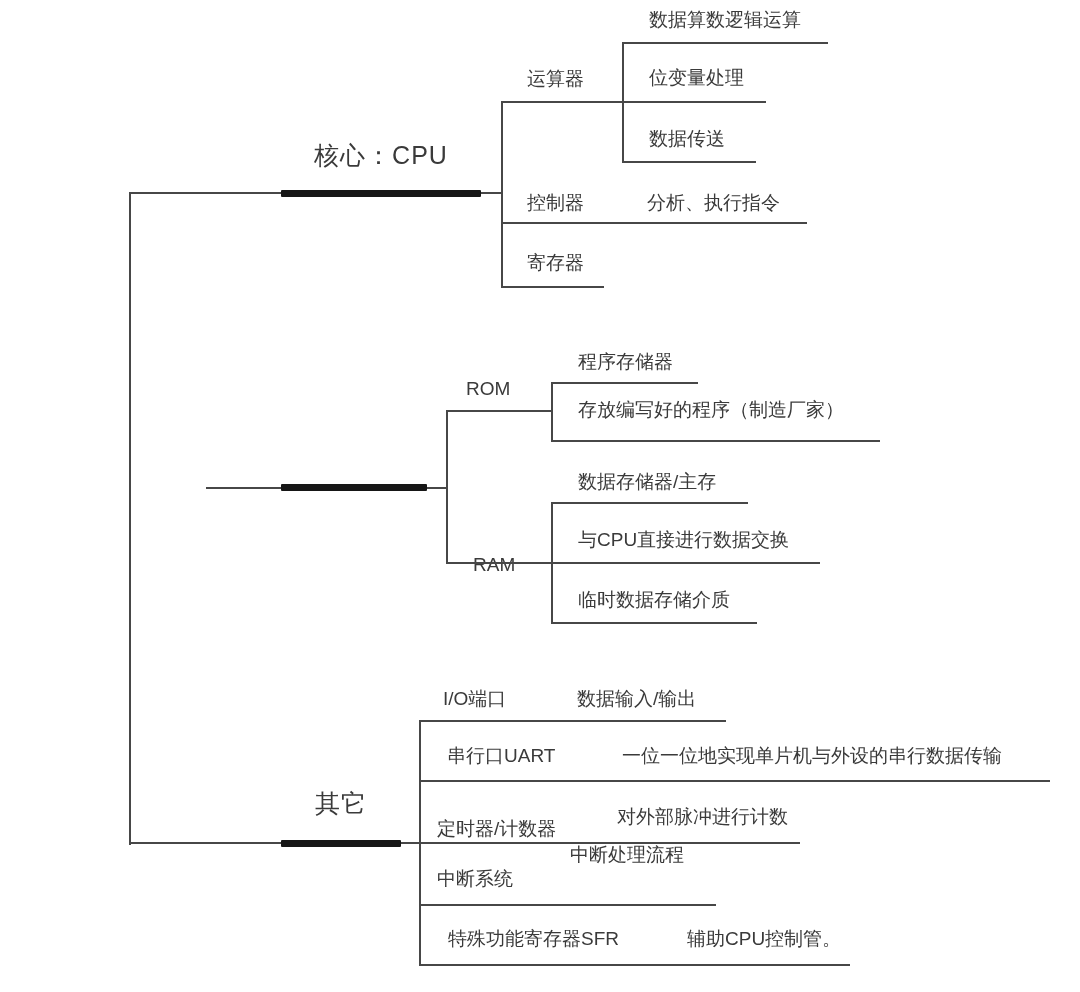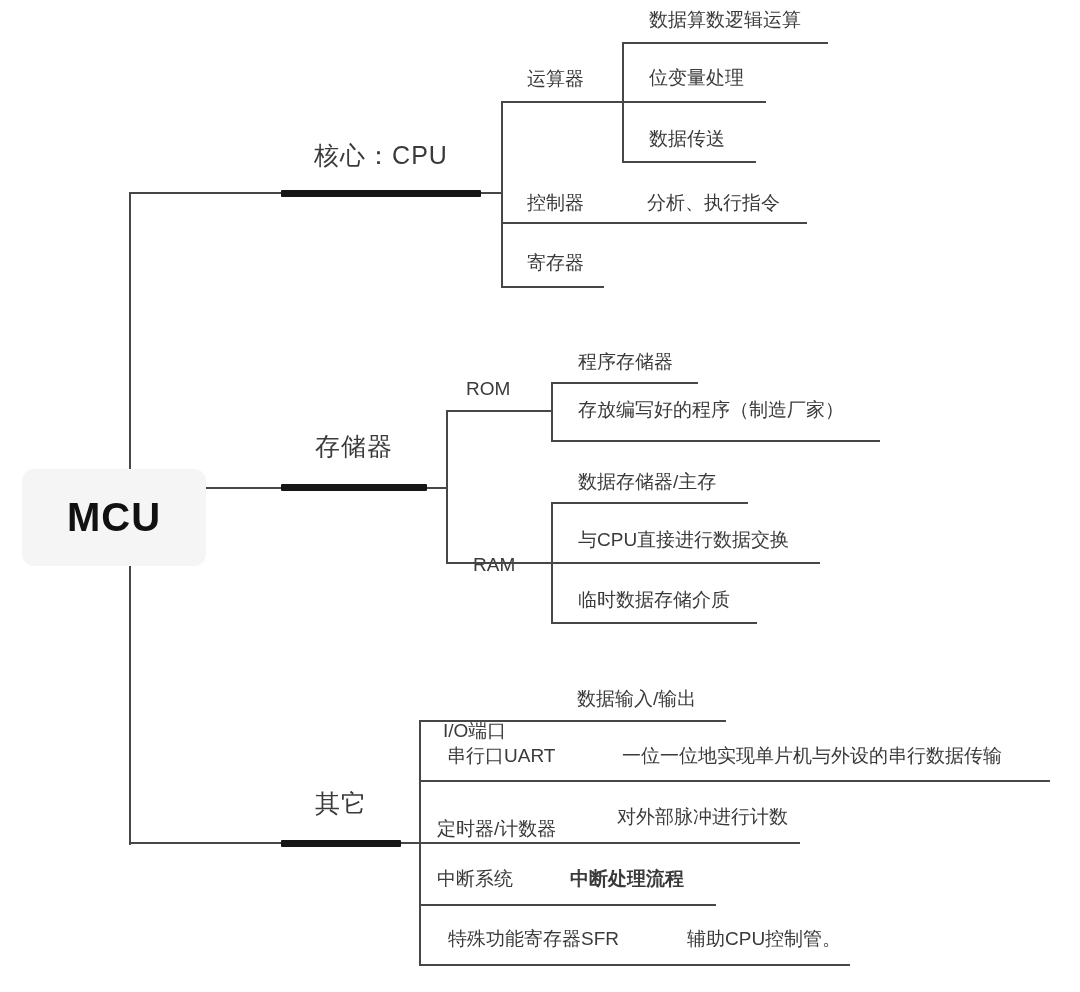--- a/index.html
+++ b/index.html
@@ -49,21 +49,20 @@
   <div class="lbl" style="left:527px;top:190px;">控制器</div>
   <div class="lbl" style="left:647px;top:190px;">分析、执行指令</div>
   <i class="h" style="left:501px;top:222px;width:306px;"></i>
 
   <div class="lbl" style="left:527px;top:250px;">寄存器</div>
   <i class="h" style="left:501px;top:286px;width:103px;"></i>
 
   <i class="h" style="left:206px;top:487px;width:75px;"></i>
   <i class="hb" style="left:281px;top:484px;width:146px;"></i>
   <i class="h" style="left:427px;top:487px;width:20px;"></i>
-  <div class="blbl" style="left:281px;top:430px;width:146px;">存储器</div>
 
   <i class="v" style="left:446px;top:410px;height:154px;"></i>
 
   <div class="lbl" style="left:466px;top:376px;">ROM</div>
   <i class="h" style="left:446px;top:410px;width:106px;"></i>
   <i class="v" style="left:551px;top:382px;height:60px;"></i>
   <div class="lbl" style="left:578px;top:349px;">程序存储器</div>
   <i class="h" style="left:551px;top:382px;width:147px;"></i>
   <div class="lbl" style="left:578px;top:397px;">存放编写好的程序（制造厂家）</div>
   <i class="h" style="left:551px;top:440px;width:329px;"></i>
@@ -78,35 +77,34 @@
   <div class="lbl" style="left:578px;top:587px;">临时数据存储介质</div>
   <i class="h" style="left:551px;top:622px;width:206px;"></i>
 
   <i class="h" style="left:129px;top:842px;width:152px;"></i>
   <i class="hb" style="left:281px;top:840px;width:120px;"></i>
   <i class="h" style="left:401px;top:842px;width:19px;"></i>
   <div class="blbl" style="left:281px;top:787px;width:120px;">其它</div>
 
   <i class="v" style="left:419px;top:720px;height:246px;"></i>
 
-  <div class="lbl" style="left:443px;top:686px;margin-top:32px;">I/O端口</div>
+  <div class="lbl" style="left:443px;top:686px;">I/O端口</div>
   <div class="lbl" style="left:577px;top:686px;">数据输入/输出</div>
   <i class="h" style="left:419px;top:720px;width:307px;"></i>
 
   <div class="lbl" style="left:447px;top:743px;">串行口UART</div>
   <div class="lbl" style="left:622px;top:743px;">一位一位地实现单片机与外设的串行数据传输</div>
   <i class="h" style="left:419px;top:780px;width:631px;"></i>
 
   <div class="lbl" style="left:437px;top:804px;margin-top:12px;">定时器/计数器</div>
   <div class="lbl" style="left:617px;top:804px;">对外部脉冲进行计数</div>
   <i class="h" style="left:419px;top:842px;width:381px;"></i>
 
   <div class="lbl" style="left:437px;top:866px;">中断系统</div>
-  <div class="lbl" style="left:570px;top:866px;font-weight:bold;">中断处理流程</div>
+  <div class="lbl" style="left:570px;top:842px;">中断处理流程</div>
   <i class="h" style="left:419px;top:904px;width:297px;"></i>
 
   <div class="lbl" style="left:448px;top:926px;">特殊功能寄存器SFR</div>
   <div class="lbl" style="left:687px;top:926px;">辅助CPU控制管。</div>
   <i class="h" style="left:419px;top:964px;width:431px;"></i>
 
-  <div class="node-root">MCU</div>
 
 </div>
 
 </body></html>

